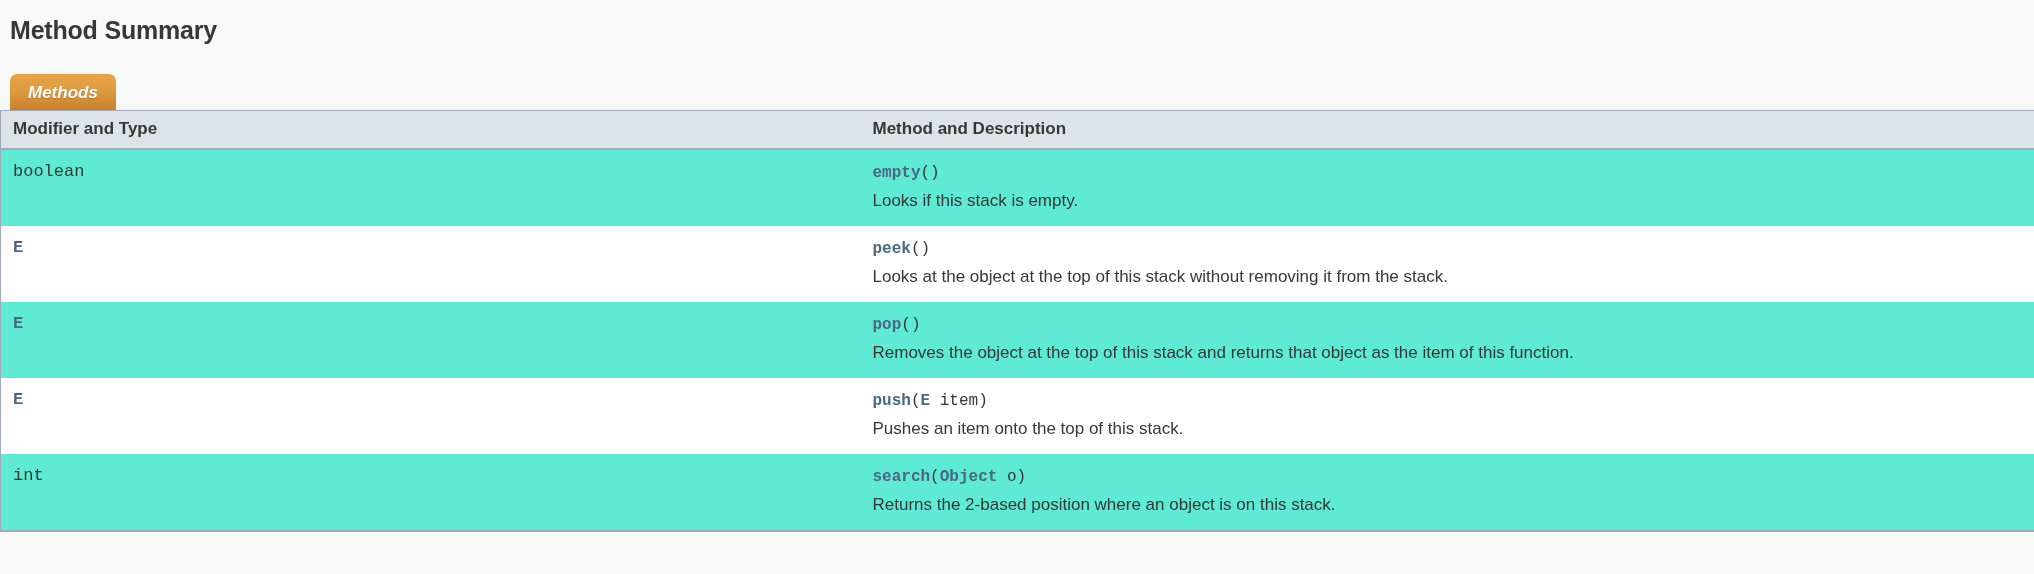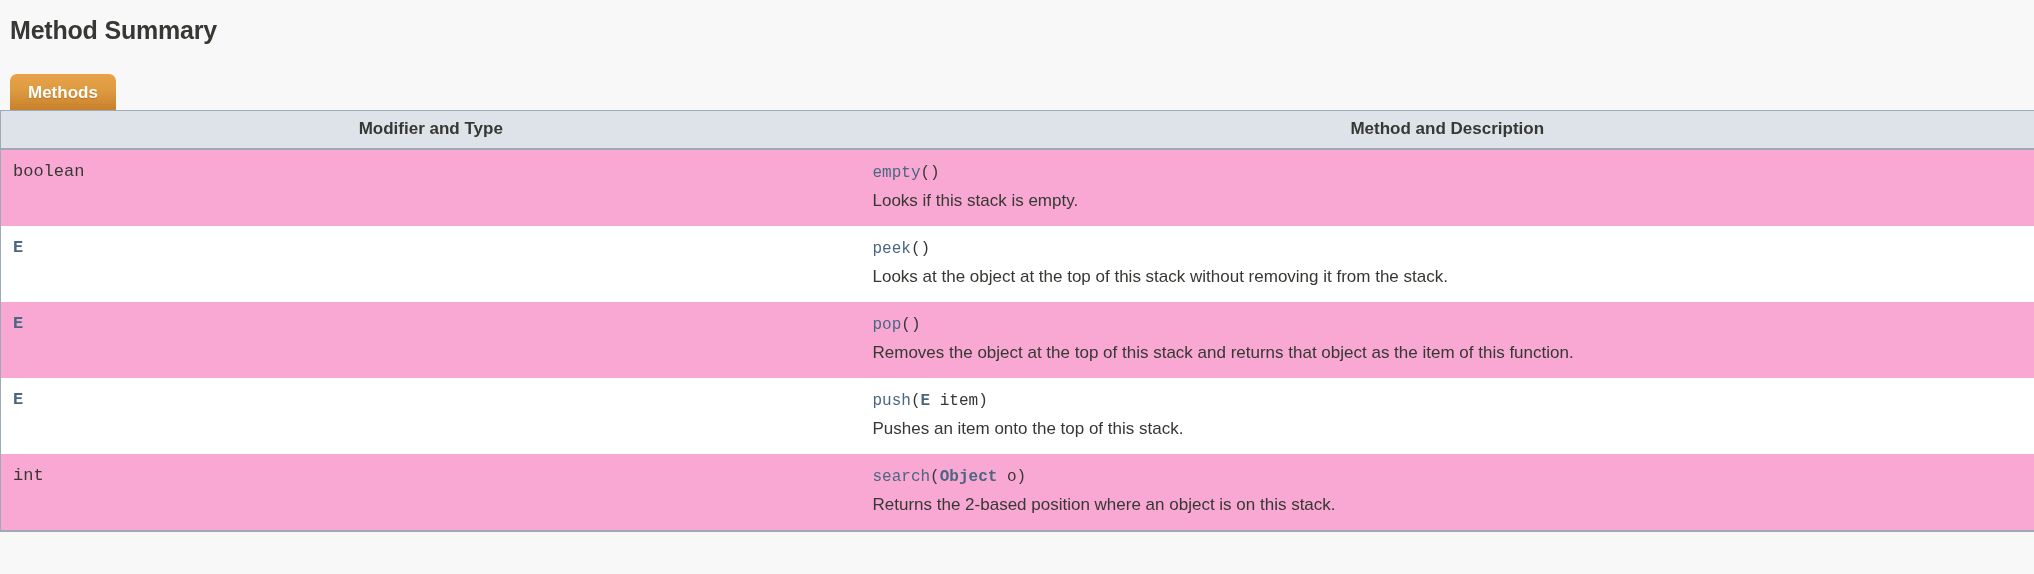--- a/index.html
+++ b/index.html
@@ -38,20 +38,21 @@
   }
 
   
   .tab-strip {
     margin: 28px 0 0 0;
     padding: 0 0 0 10px;
     height: 36px;
     position: relative;
     display: flex;
     align-items: center;
+    font-style: italic;
   }
   .tab {
     display: inline-block;
     box-sizing: border-box;
     height: 36px;
     padding: 9px 18px 0 18px;
     font-size: 17px;
     font-weight: bold;
     color: #ffffff;
     background: linear-gradient(to bottom, #e8a349 0%, #dd9b40 45%, #c8802c 100%);
@@ -75,54 +76,54 @@
   }
   .summary-table col.col-type  { width: 860px; }
   .summary-table col.col-desc  { width: auto;  }
 
   .summary-table th {
     background: #dee3e9;
     border-bottom: 2px solid #9eaab8;
     font-size: 17px;
     font-weight: bold;
     color: #353833;
-    text-align: center;
+    text-align: left;
     padding: 8px 12px 9px 12px;
     height: 19px;
     vertical-align: top;
   }
 
   .summary-table td {
     padding: 10px 12px 13px 12px;
     vertical-align: top;
     font-size: 17px;
     color: #353833;
   }
-  .summary-table tr.alt-row   td { background: #f9a8d4; }
+  .summary-table tr.alt-row   td { background: #5eead4; }
   .summary-table tr.plain-row td { background: #ffffff; }
 
   .col-type-cell {
     font-family: "Liberation Mono", monospace;
     font-size: 16px;
     line-height: 24px;
     white-space: nowrap;
   }
   .col-desc-cell {
     line-height: 24px;
   }
 
   .member-sig {
     font-family: "Liberation Mono", monospace;
     font-size: 16px;
     line-height: 26px;
     white-space: nowrap;
   }
   .member-link {
     color: #4a6782;
-    font-weight: normal;
+    font-weight: bold;
     text-decoration: none;
     cursor: pointer;
   }
   .type-link {
     color: #4a6782;
     font-weight: bold;
     text-decoration: none;
     cursor: pointer;
   }
   .sig-plain {

